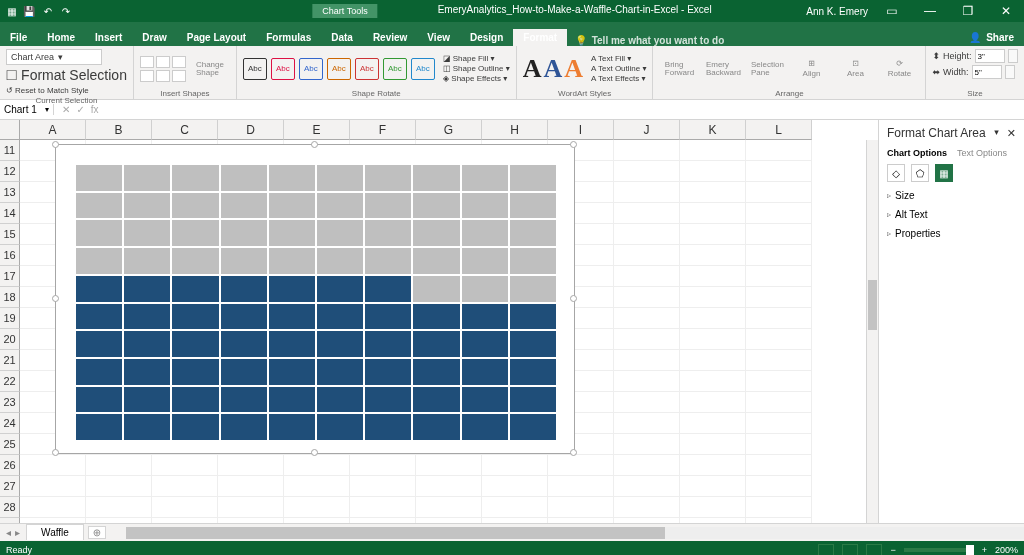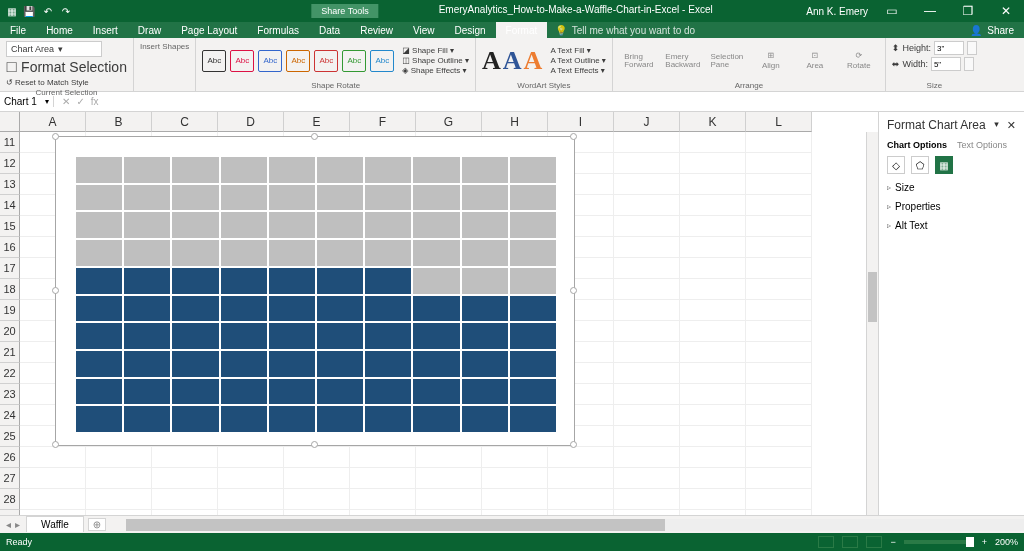--- a/index.html
+++ b/index.html
@@ -17,21 +17,21 @@
   }
   
   .titlebar { height: 22px; background: var(--green-dark); color: #fff; display: flex; align-items: center; font-size: 10px; position: relative; }
   .titlebar .left { display: flex; align-items: center; gap: 6px; padding-left: 6px; }
   .titlebar .icon { width: 12px; height: 12px; display: inline-flex; align-items: center; justify-content: center; font-size: 10px; color: #fff; }
   .titlebar .center { position: absolute; left: 50%; transform: translateX(-50%); display: flex; gap: 60px; }
   .titlebar .right { position: absolute; right: 4px; display: flex; align-items: center; gap: 10px; }
   .titlebar .winbtn { width: 28px; height: 18px; display: flex; align-items: center; justify-content: center; font-size: 12px; }
   .tool-context { background: var(--green-light); padding: 2px 10px; font-size: 9px; }
   
-  .tabbar { height: 16px; background: var(--green-mid); display: flex; align-items: center; font-size: 10px; color: #fff; }
+  .tabbar { height: 24px; background: var(--green-mid); display: flex; align-items: flex-end; font-size: 10px; color: #fff; font-weight: bold; }
   .tabbar .tab { padding: 3px 10px; cursor: pointer; }
   .tabbar .tab.active { background: var(--ribbon-bg); color: #217346; }
   .tabbar .tab.context { color: #fff; }
   .tabbar .tellme { margin-left: 8px; opacity: .8; display: flex; align-items: center; gap: 4px; }
   .tabbar .share { margin-left: auto; padding: 3px 10px; display: flex; align-items: center; gap: 4px; }
   
   .ribbon { height: 54px; background: var(--ribbon-bg); border-bottom: 1px solid var(--border); display: flex; font-size: 9px; color: #3b3b3b; }
   .group { border-right: 1px solid var(--border); padding: 3px 6px 1px 6px; display: flex; flex-direction: column; justify-content: space-between; }
   .group .body { display: flex; align-items: center; gap: 4px; flex: 1; }
   .group .label { text-align: center; font-size: 8px; color: #666; padding-top: 1px; }
@@ -94,21 +94,21 @@
 <body>
 
 <div class="titlebar">
   <div class="left">
     <span class="icon">▦</span>
     <span class="icon">💾</span>
     <span class="icon">↶</span>
     <span class="icon">↷</span>
   </div>
   <div class="center">
-    <span class="tool-context">Share Tools</span>
+    <span class="tool-context">Chart Tools</span>
     <span>EmeryAnalytics_How-to-Make-a-Waffle-Chart-in-Excel - Excel</span>
   </div>
   <div class="right">
     <span>Ann K. Emery</span>
     <span class="winbtn">▭</span>
     <span class="winbtn">—</span>
     <span class="winbtn">❐</span>
     <span class="winbtn">✕</span>
   </div>
 </div>
@@ -138,20 +138,32 @@
       <div class="dropdown" style="width:96px">
           <span>Chart Area</span>
           <span>▾</span>
         </div>
       <div style="font-size:14px">🞎 <span>Format Selection</span></div>
       <div style="font-size:8px">↺ <span>Reset to Match Style</span></div>
     </div>
     <div class="label">Current Selection</div>
   </div>
   <div class="group">
+    <div class="body">
+      <div style="display:grid;grid-template-columns:repeat(3,14px);gap:2px">
+        <div class="shape-cell"></div>
+          <div class="shape-cell"></div>
+          <div class="shape-cell"></div>
+        <div class="shape-cell"></div>
+          <div class="shape-cell"></div>
+          <div class="shape-cell"></div>
+      </div>
+      <div class="vbtn" style="white-space:pre">Change
+Shape</div>
+    </div>
     <div class="label">Insert Shapes</div>
   </div>
   <div class="group" style="flex:none">
     <div class="body">
       <div id="shape-presets" style="display:flex;gap:4px">
           <div class="abc" style="border-color: rgb(51, 51, 51); color: rgb(51, 51, 51);">Abc</div>
           <div class="abc" style="border-color: rgb(221, 17, 68); color: rgb(221, 17, 68);">Abc</div>
           <div class="abc" style="border-color: rgb(51, 102, 204); color: rgb(51, 102, 204);">Abc</div>
           <div class="abc" style="border-color: rgb(204, 102, 0); color: rgb(204, 102, 0);">Abc</div>
           <div class="abc" style="border-color: rgb(204, 51, 51); color: rgb(204, 51, 51);">Abc</div>
@@ -675,24 +687,24 @@
     <div class="iconrow">
       <div class="pi">◇</div>
       <div class="pi">⬠</div>
       <div class="pi" style="background:#217346;color:#fff;border-color:#217346">▦</div>
     </div>
     <div id="pane-sections">
         <div class="section">
           <span>Size</span>
         </div>
         <div class="section">
+          <span>Alt Text</span>
+        </div>
+        <div class="section">
           <span>Properties</span>
-        </div>
-        <div class="section">
-          <span>Alt Text</span>
         </div>
       </div>
   </div>
 </div>
 
 <div class="tabstrip">
   <div class="navset">
     <span>◂</span>
     <span>▸</span>
   </div>

